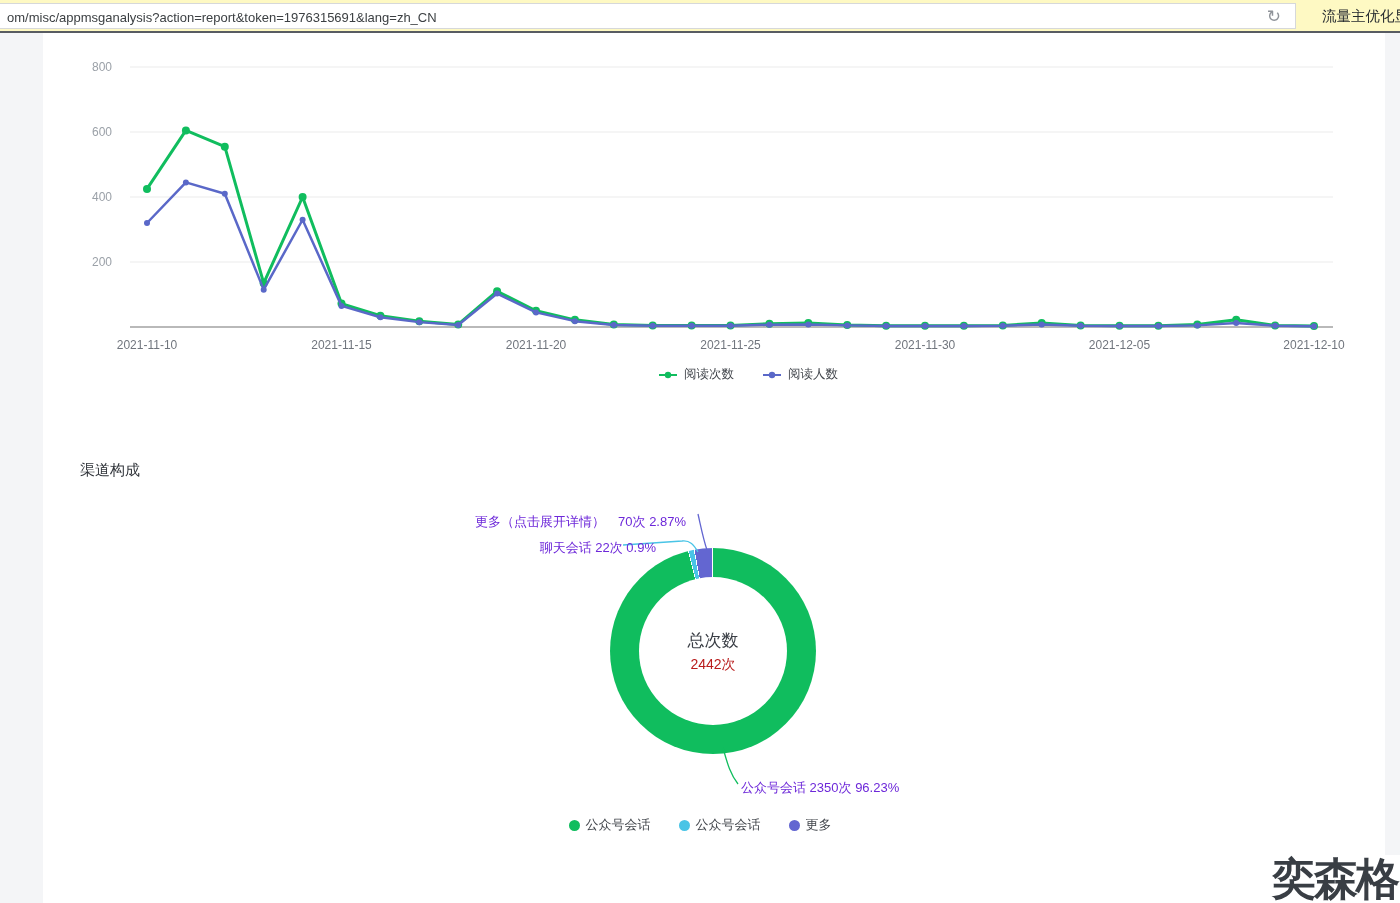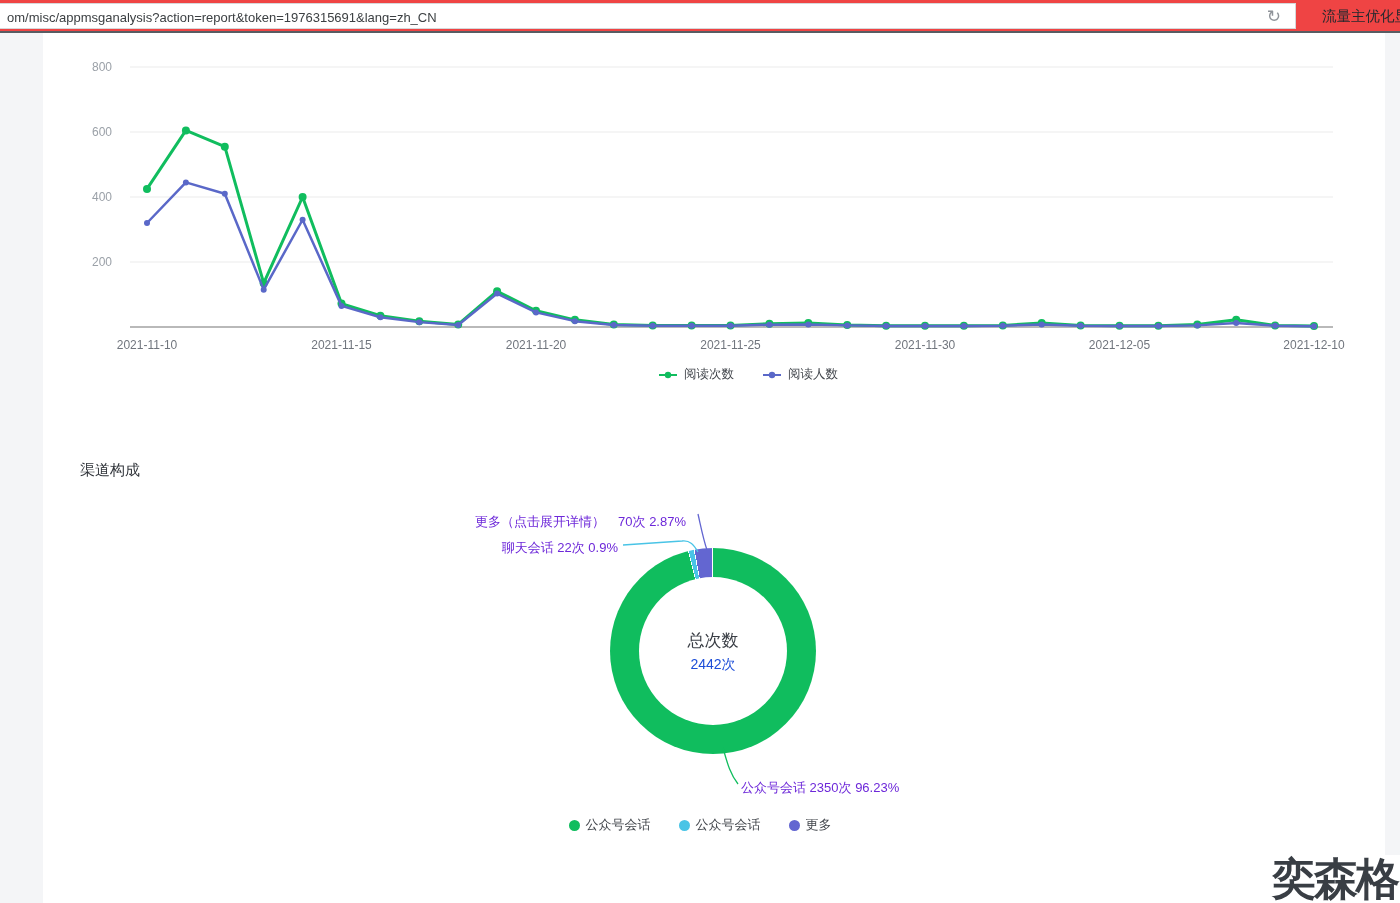--- a/index.html
+++ b/index.html
@@ -1,19 +1,19 @@
 <!DOCTYPE html>
 <html><head>
 <meta charset="utf-8">
 <style>
   html,body{margin:0;padding:0;}
   #page{position:relative;width:1400px;height:903px;background:#ffffff;overflow:hidden;
         font-family:"Liberation Sans","DejaVu Sans",sans-serif;color:#333;}
   
-  .topbar{position:absolute;left:0;top:0;width:1400px;height:31px;background:#ef4444;
+  .topbar{position:absolute;left:0;top:0;width:1400px;height:31px;background:#fef9c3;
           border-bottom:2px solid #585c62;z-index:20;}
   .url-box{position:absolute;left:-6px;top:3px;width:1302px;height:26px;box-sizing:border-box;
            border:1px solid #d6d8da;background:#fff;}
   .url-box input{position:absolute;left:10px;top:0;width:1230px;height:24px;border:none;outline:none;
            font-family:"Liberation Sans","DejaVu Sans",sans-serif;font-size:13px;color:#3c4043;background:transparent;}
   .refresh{position:absolute;right:14px;top:1px;font-size:17px;color:#8f9399;cursor:pointer;line-height:24px;}
   .bar-title{position:absolute;left:1322px;top:7px;width:85px;font-size:14.5px;color:#24292e;
              white-space:nowrap;overflow:hidden;}
   
   .gutter{position:absolute;top:33px;background:#f4f5f7;z-index:1;}
@@ -21,28 +21,28 @@
   .gutter.right{left:1385px;width:15px;height:870px;}
   
   #line-chart{position:absolute;left:0;top:33px;z-index:2;}
   #line-legend{position:absolute;left:0;top:366px;width:1400px;display:flex;justify-content:center;
                gap:28px;z-index:3;padding-left:48px;}
   .lg-item{display:flex;align-items:center;gap:6px;font-size:12.5px;color:#42464c;cursor:pointer;}
   
   .section-title{position:absolute;left:80px;top:461px;font-size:15px;font-weight:500;color:#30343a;z-index:3;}
   .callout{position:absolute;font-size:13px;color:#6d28d9;z-index:4;white-space:nowrap;}
   .callout.more{left:0;width:686px;top:513px;text-align:right;cursor:pointer;}
-  .callout.chat{left:0;width:618px;top:539px;text-align:right;}
+  .callout.chat{left:0;width:618px;top:539px;text-align:right;padding-left:38px;}
   .callout.main{left:741px;top:779px;}
   #leader-lines{position:absolute;left:0;top:0;z-index:3;pointer-events:none;}
   #donut{position:absolute;left:610px;top:548px;width:206px;height:206px;border-radius:50%;z-index:2;cursor:pointer;}
   #donut-hole{position:absolute;left:639px;top:577px;width:148px;height:148px;border-radius:50%;background:#fff;z-index:3;
               display:flex;flex-direction:column;align-items:center;justify-content:center;gap:4px;}
   .donut-label{font-size:17px;color:#3a3e45;}
-  .donut-value{font-size:14px;color:#1d4ed8;}
+  .donut-value{font-size:14px;color:#b91c1c;}
   #donut-legend{position:absolute;left:0;top:816px;width:1400px;display:flex;justify-content:center;
                 gap:28px;z-index:3;text-align:right;}
   .dot{width:11px;height:11px;border-radius:50%;display:inline-block;}
   
   .watermark{position:absolute;left:1272px;top:855px;width:132px;height:48px;background:#fff;z-index:10;
              font-size:44px;font-weight:900;color:#393e44;letter-spacing:-2px;line-height:48px;white-space:nowrap;}
 </style>
 </head>
 <body>
 

